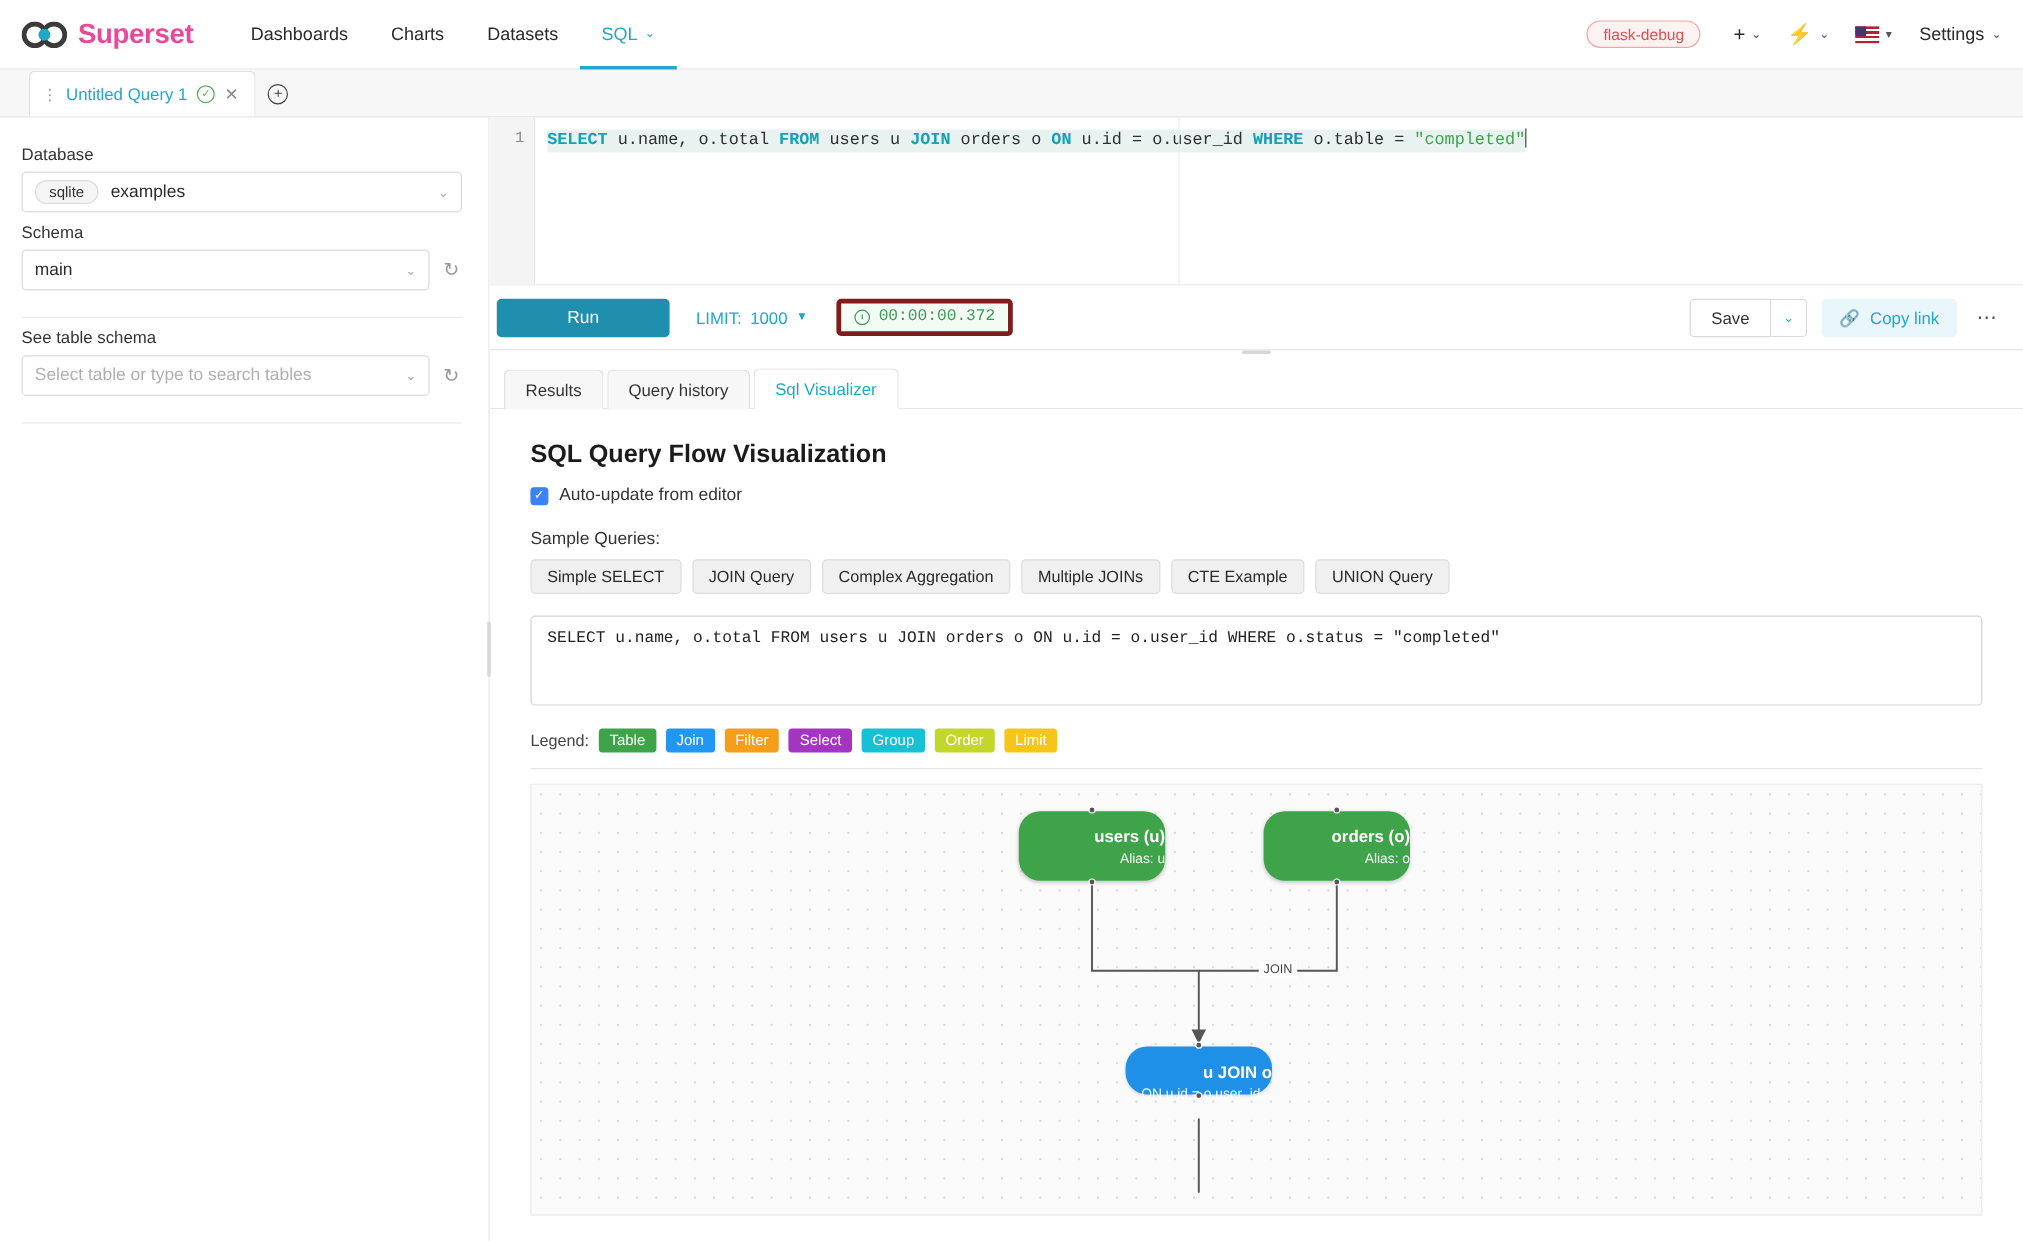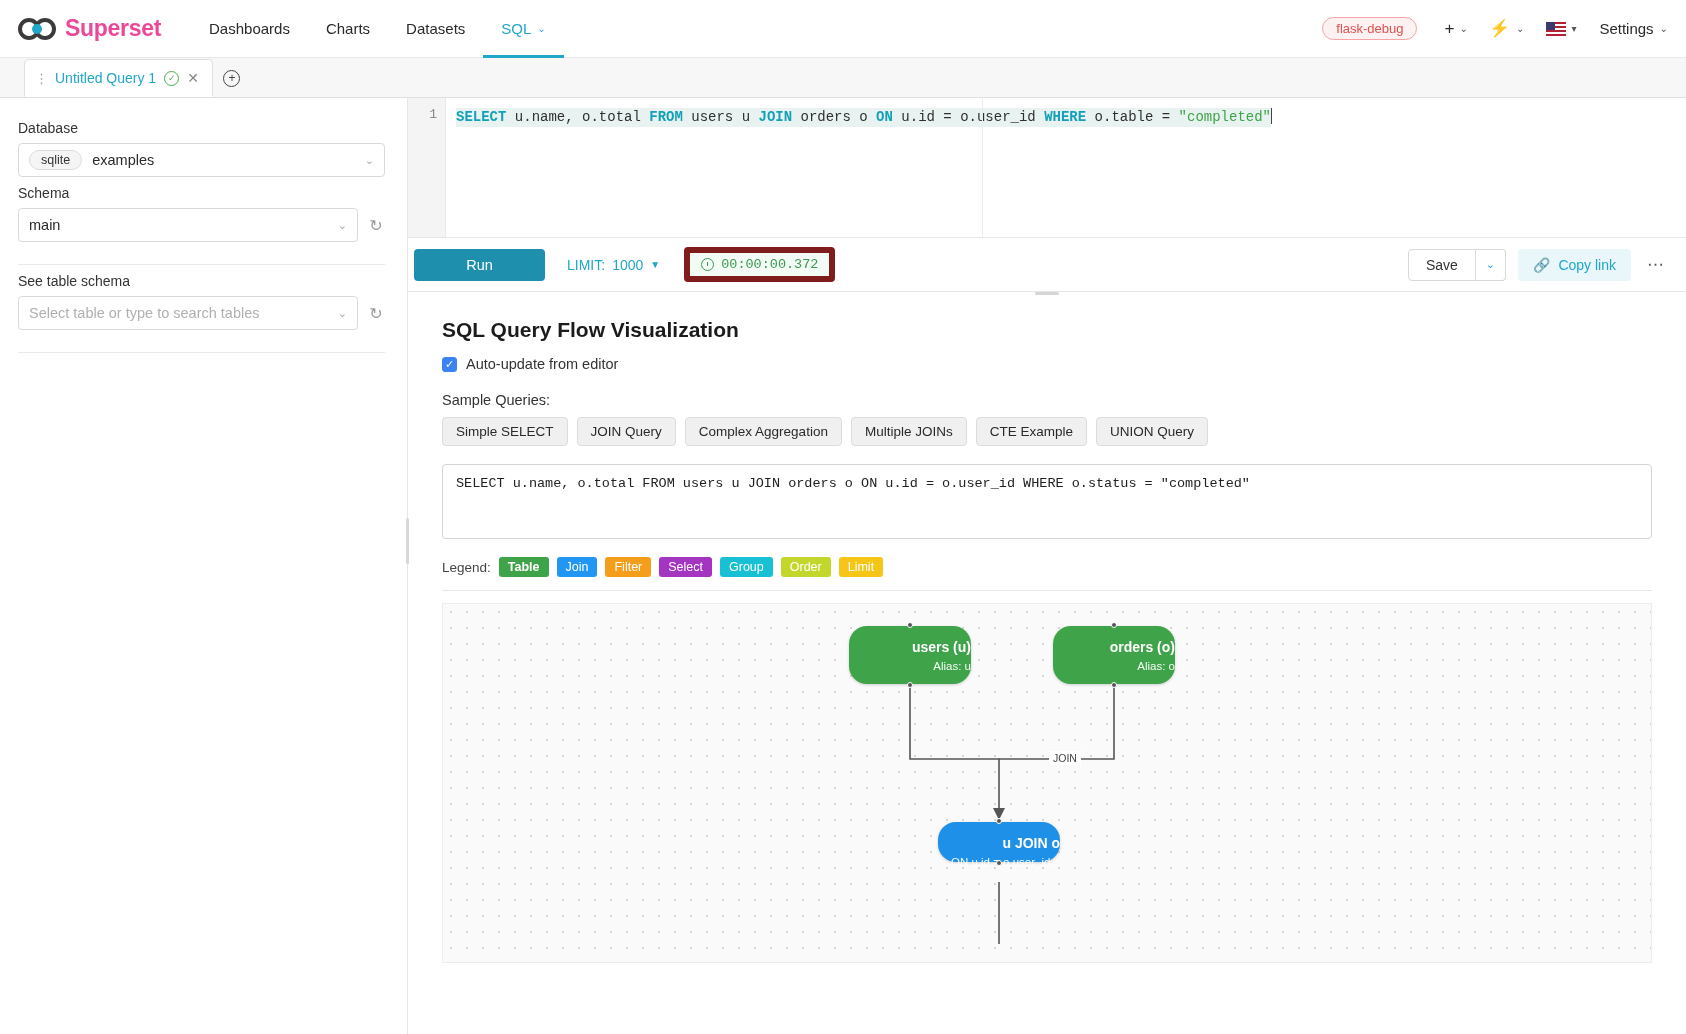--- a/index.html
+++ b/index.html
@@ -234,37 +234,37 @@
   .toolbar {
     height: 54px;
     background: #fff;
     border-bottom: 1px solid #e6e6e6;
     display: flex;
     align-items: center;
     padding: 0 18px 0 0;
     position: relative;
   }
   .run-btn {
-    width: 131px; height: 32px;
+    width: 144px; height: 32px;
     background: #1f8fae;
     color: #fff;
     border: none; border-radius: 4px;
     font-size: 14.5px;
     cursor: pointer;
     margin-left: 6px;
   }
   .limit-ctl {
     display: flex; align-items: center; gap: 7px;
     color: #20a7c9; font-size: 14px;
     margin-left: 22px; cursor: pointer;
   }
   .limit-ctl .tri { font-size: 10px; }
   .timer-badge {
     display: flex; align-items: center; gap: 7px;
-    border: 6px solid #7f1d1d;
+    border: 4px solid #7f1d1d;
     background: #f2fbf4;
     color: #3c9a52;
     border-radius: 4px;
     font-family: "Liberation Mono", monospace;
     font-size: 13.5px;
     padding: 4px 11px;
     margin-left: 24px;
   }
   .clock {
     width: 13px; height: 13px; border-radius: 50%;
@@ -557,20 +557,25 @@
         </div>
         <button class="copylink-btn">
           <span>🔗</span>
           <span>Copy link</span>
         </button>
         <span class="kebab">⋯</span>
       </div>
       <div class="drag-pill"></div>
     </div>
 
+    <div class="result-tabs">
+      <div class="rtab">Results</div>
+      <div class="rtab">Query history</div>
+      <div class="rtab active">Sql Visualizer</div>
+    </div>
 
     <div class="viz">
       <h2 class="viz-title">SQL Query Flow Visualization</h2>
 
       <div class="autoupdate-row">
         <span class="chk">✓</span>
         <span>Auto-update from editor</span>
       </div>
 
       <div class="samples-label">Sample Queries:</div>
@@ -580,21 +585,21 @@
         <button class="sample-btn">Complex Aggregation</button>
         <button class="sample-btn">Multiple JOINs</button>
         <button class="sample-btn">CTE Example</button>
         <button class="sample-btn">UNION Query</button>
       </div>
 
       <textarea class="sql-textarea" spellcheck="false" style="">SELECT u.name, o.total FROM users u JOIN orders o ON u.id = o.user_id WHERE o.status = "completed"</textarea>
 
       <div class="legend-row">
         <span>Legend:</span>
-        <span class="chip" style="background: rgb(63, 163, 74); font-weight: bold;">Table</span>
+        <span class="chip" style="background: rgb(63, 163, 74);">Table</span>
         <span class="chip" style="background: rgb(33, 150, 243);">Join</span>
         <span class="chip" style="background: rgb(245, 158, 27);">Filter</span>
         <span class="chip" style="background: rgb(164, 53, 192);">Select</span>
         <span class="chip" style="background: rgb(24, 192, 212);">Group</span>
         <span class="chip" style="background: rgb(195, 214, 43);">Order</span>
         <span class="chip" style="background: rgb(245, 197, 24);">Limit</span>
       </div>
 
       <div class="canvas">
         <svg width="100%" height="100%" style="position:absolute;left:0;top:0">

